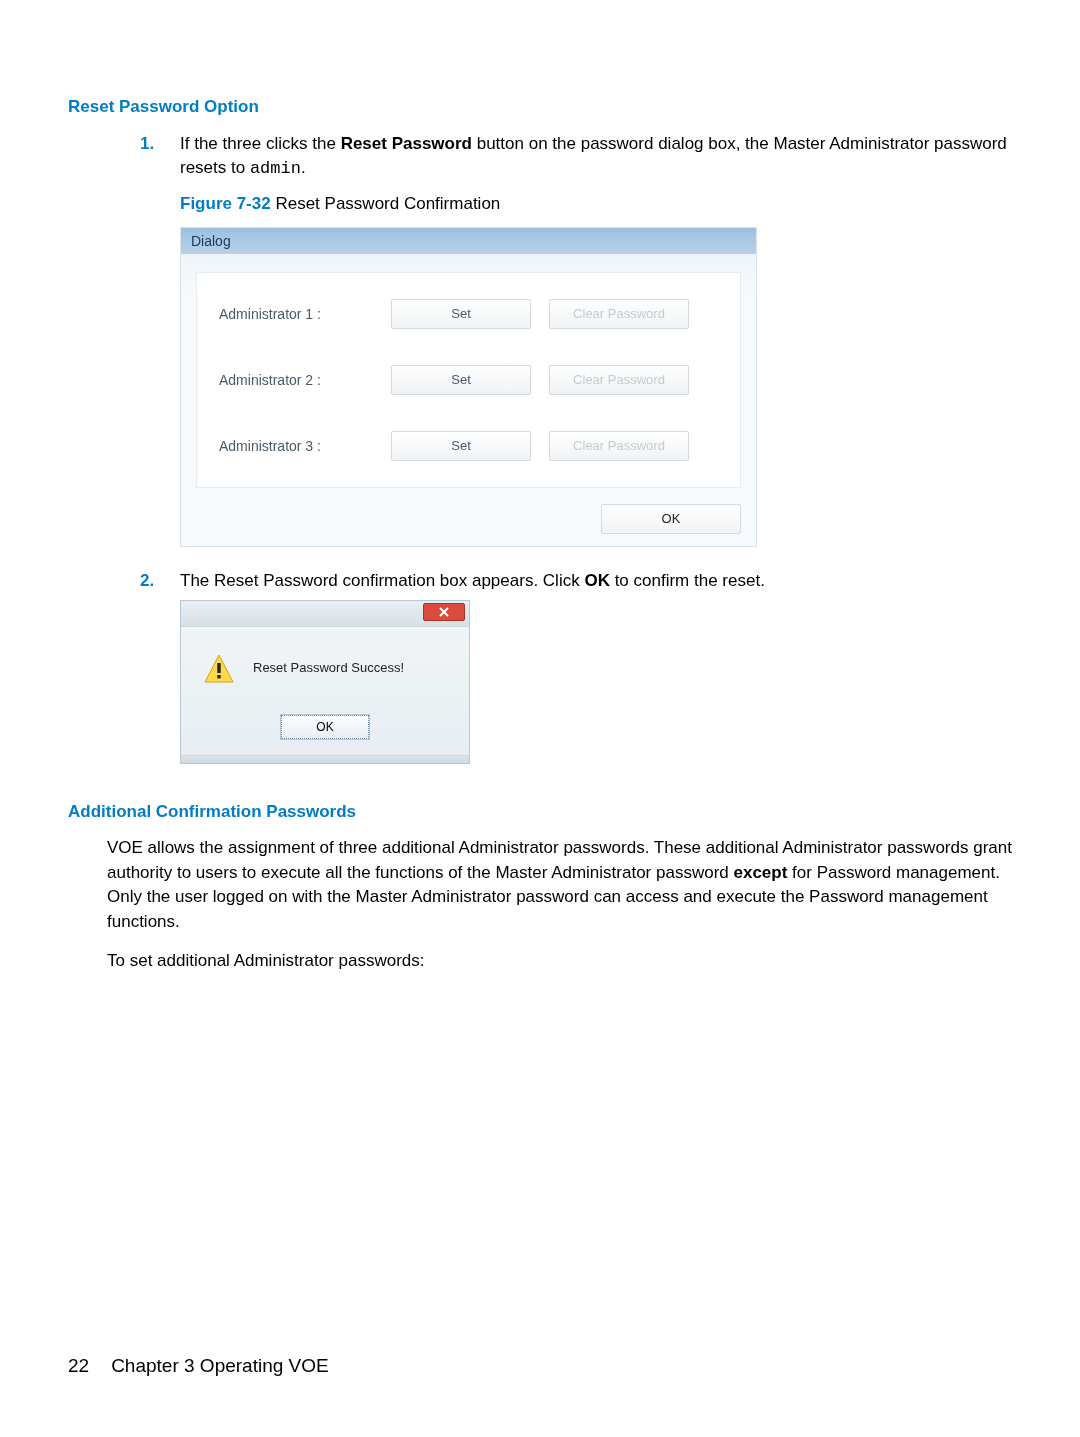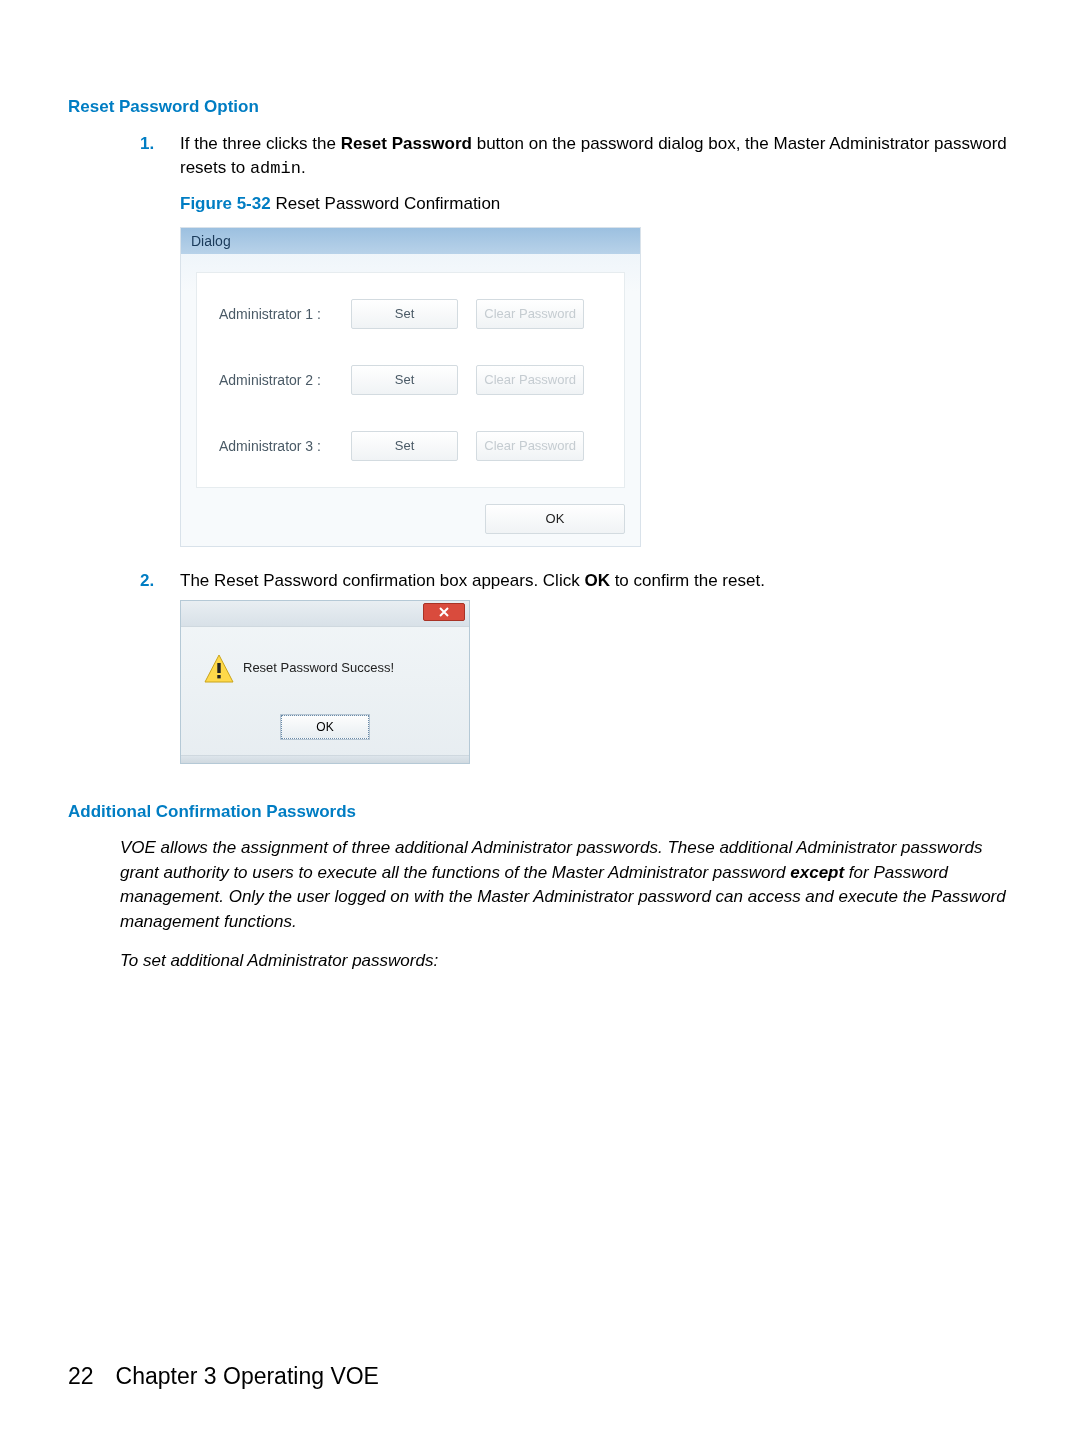--- a/index.html
+++ b/index.html
@@ -28,21 +28,21 @@
       width: 40px;
       flex-shrink: 0;
     }
     .li-body { flex: 1; }
     .bold { font-weight: bold; }
     .mono { font-family: "Courier New", monospace; }
     .fig-caption { margin: 10px 0 10px 0; }
     .fig-label { color: #007dc3; font-weight: bold; }
 
     .dialog1 {
-      width: 461px;
+      width: 577px;
       border: 1px solid #d9e2ea;
       background: linear-gradient(#eaf2f9, #f7fafc 20%);
       margin: 6px 0 14px 0;
       font-size: 14px;
       color: #4a5a66;
     }
     .dialog1-title {
       background: linear-gradient(#9cc0e0, #b8d2e9);
       color: #1a3a5a;
       padding: 3px 10px;
@@ -112,21 +112,21 @@
       background: #d94b3d;
       border: 1px solid #a83326;
       border-radius: 2px;
       display: flex; align-items: center; justify-content: center;
     }
     .closebtn svg { width: 10px; height: 10px; }
     .dialog2-body {
       display: flex;
       align-items: center;
       padding: 26px 22px;
-      gap: 8px;
+      gap: 18px;
     }
     .warn-icon {
       width: 32px; height: 32px;
       flex-shrink: 0;
     }
     .dialog2-text { font-family: "Segoe UI", Tahoma, sans-serif; font-size: 13px; color: #222; }
     .dialog2-footer {
       display: flex; justify-content: center;
       padding: 4px 0 16px 0;
     }
@@ -138,43 +138,43 @@
       font-size: 12px;
       text-align: center;
       line-height: 22px;
     }
     .dialog2-bottombar {
       height: 8px;
       background: linear-gradient(#dde5eb, #d0d9e0);
       border-top: 1px solid #cfd8df;
     }
 
-    .body-para { margin-left: 52px; margin-bottom: 14px; font-style: italic; }
+    .body-para { margin-left: 39px; margin-bottom: 14px; }
     .footer {
       position: absolute;
       left: 68px;
-      bottom: 44px;
-      font-size: 23px;
+      bottom: 57px;
+      font-size: 19px;
     }
     .footer .pagenum { margin-right: 22px; }
   </style>
 </head>
 <body>
 
 <div class="page">
   <div class="h3">Reset Password Option</div>
 
   <div class="ol">
     <div class="li">
       <div class="li-marker">1.</div>
       <div class="li-body">
         <span>If the three clicks the </span><span class="bold">Reset Password</span><span> button on the password dialog box, the Master Administrator password resets to </span><span class="mono">admin</span><span>.</span>
 
         <div class="fig-caption">
-          <span class="fig-label">Figure 5-32</span><span>  Reset Password Confirmation</span>
+          <span class="fig-label">Figure 7-32</span><span>  Reset Password Confirmation</span>
         </div>
 
         <div class="dialog1">
           <div class="dialog1-title">Dialog</div>
           <div class="dialog1-inner">
             <div class="dialog1-row">
               <div class="dlabel">Administrator 1 :</div>
               <div class="dbtn">Set</div>
               <div class="dbtn disabled">Clear Password</div>
             </div>

